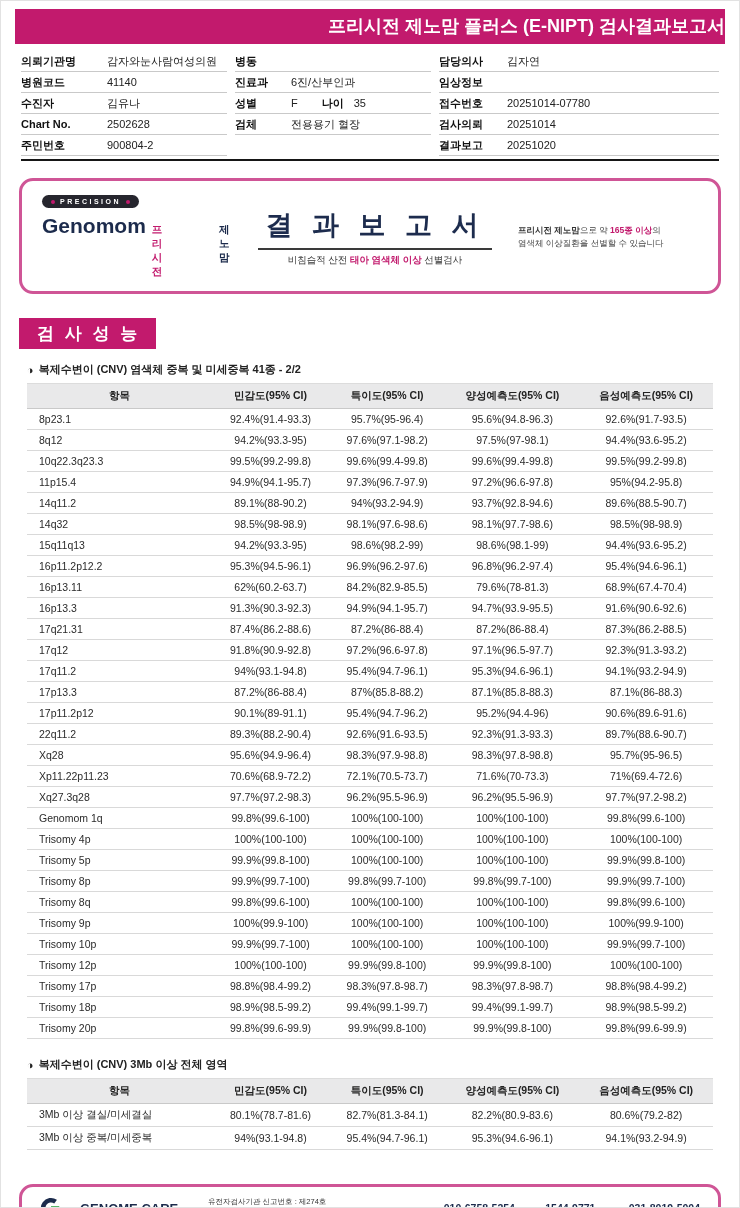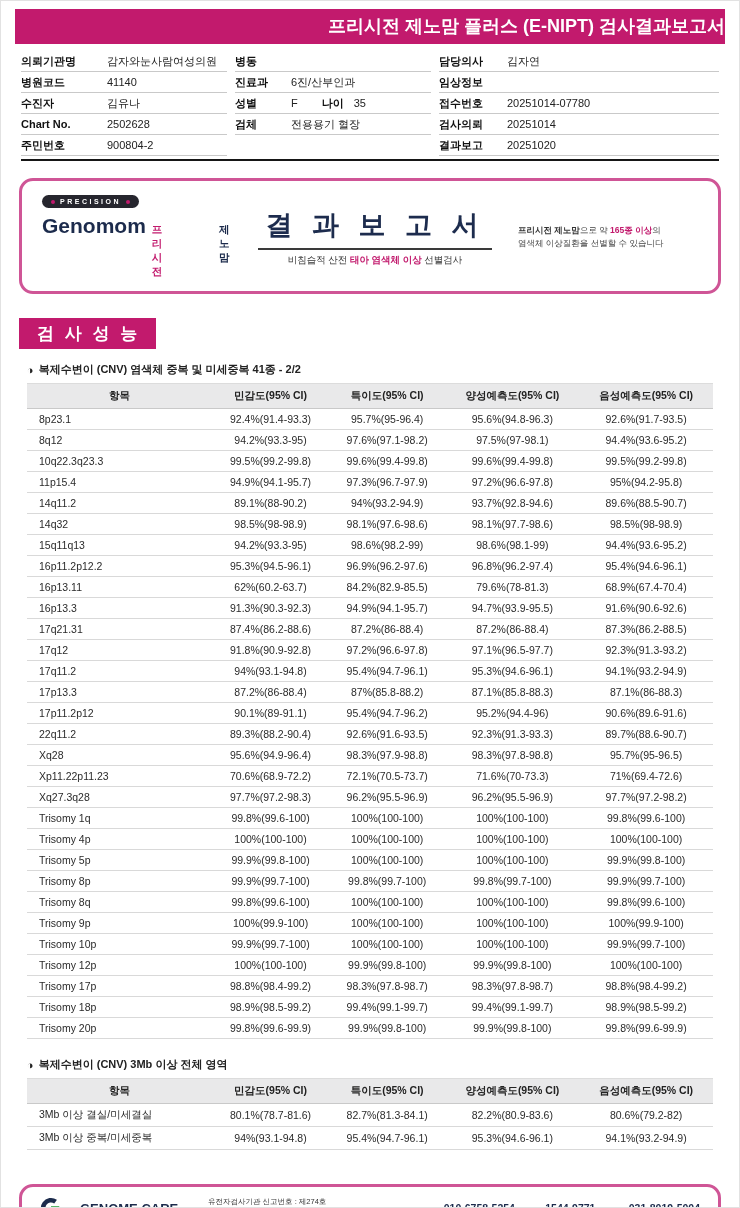--- a/index.html
+++ b/index.html
@@ -319,21 +319,21 @@
           <td>71%(69.4-72.6)</td>
         </tr>
         <tr>
           <td>Xq27.3q28</td>
           <td>97.7%(97.2-98.3)</td>
           <td>96.2%(95.5-96.9)</td>
           <td>96.2%(95.5-96.9)</td>
           <td>97.7%(97.2-98.2)</td>
         </tr>
         <tr>
-          <td>Trisomy 1q</td>
+          <td>Genomom 1q</td>
           <td>99.8%(99.6-100)</td>
           <td>100%(100-100)</td>
           <td>100%(100-100)</td>
           <td>99.8%(99.6-100)</td>
         </tr>
         <tr>
           <td>Trisomy 4p</td>
           <td>100%(100-100)</td>
           <td>100%(100-100)</td>
           <td>100%(100-100)</td>

